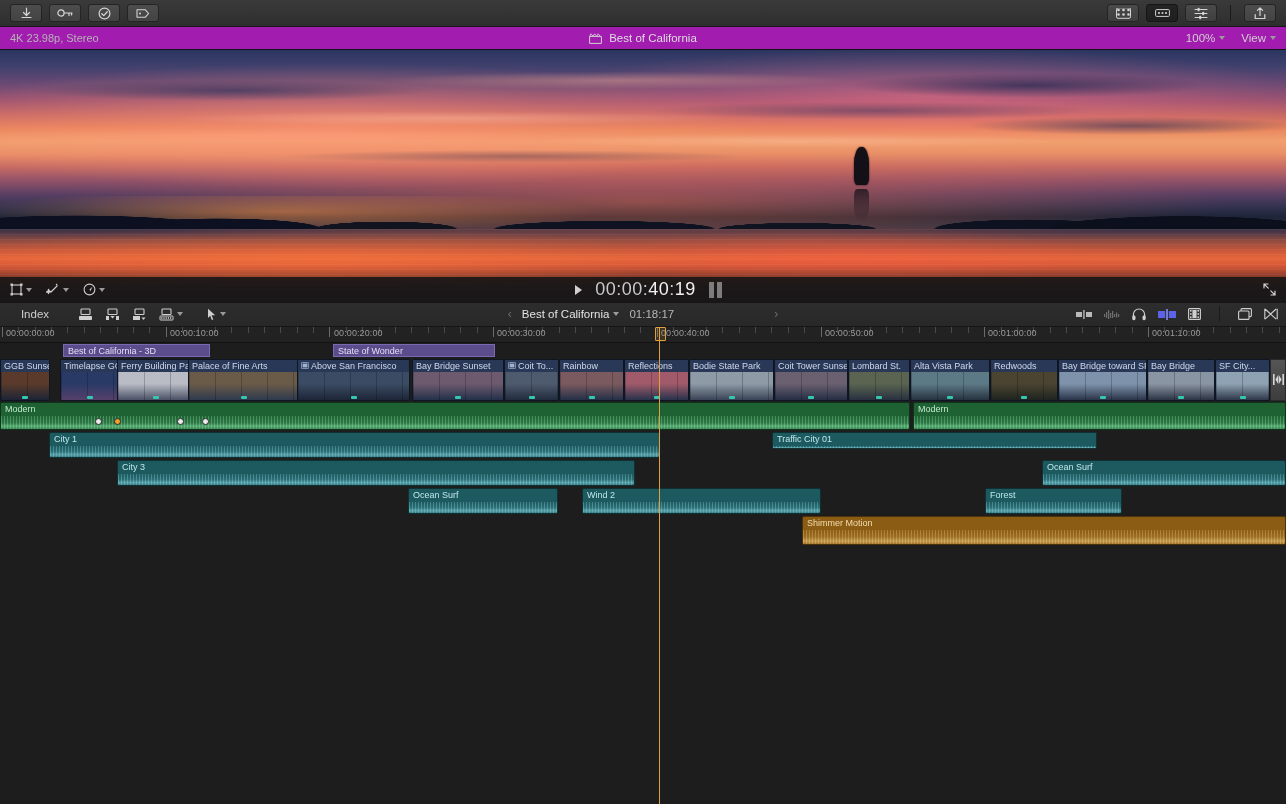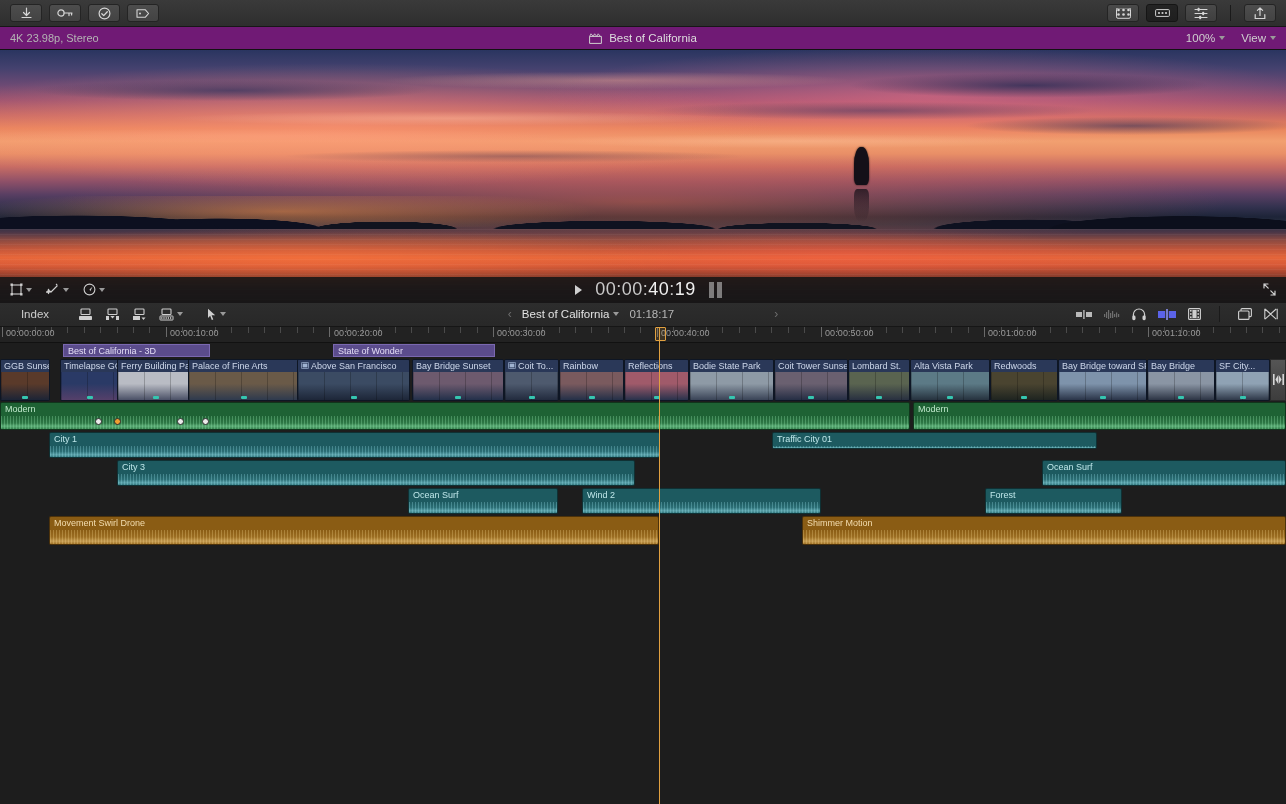--- a/index.html
+++ b/index.html
@@ -31,21 +31,21 @@
   }
   .tb-btn.dark { background: linear-gradient(#242424, #1f1f1f); border-color:#151515; }
   .tb-btn.flat { background: linear-gradient(#4a4a4a,#3f3f3f); }
   .tb-right { position: absolute; right: 10px; display: flex; gap: 7px; align-items: center; }
   .tb-sep { width: 1px; height: 16px; background: #1a1a1a; margin: 0 6px; }
   svg { display:block; }
 
   
   .infobar {
     height: 23px; flex: 0 0 23px;
-    background: #701a75;
+    background: #a21caf;
     border-bottom: 1px solid #121212;
     display: flex; align-items: center;
     position: relative; padding: 0 10px;
     font-size: 11px; color: #b4b4b4;
   }
   .infobar .center {
     position: absolute; left: 0; right: 0; text-align: center;
     display: flex; align-items: center; justify-content: center; gap: 7px;
     font-size: 11.5px; color: #dedede;
     pointer-events: none;
@@ -811,24 +811,20 @@
             <div class="wave"></div>
           </div>
           <div class="aclip teal" style="left: 582px; width: 239px; top: 86px; height: 26px;">
             <div class="aname">Wind 2</div>
             <div class="wave"></div>
           </div>
           <div class="aclip teal" style="left: 985px; width: 137px; top: 86px; height: 26px;">
             <div class="aname">Forest</div>
             <div class="wave"></div>
           </div>
-          <div class="aclip orange" style="left: 49px; width: 610px; top: 114px; height: 29px;">
-            <div class="aname">Movement Swirl Drone</div>
-            <div class="wave"></div>
-          </div>
           <div class="aclip orange" style="left: 802px; width: 484px; top: 114px; height: 29px;">
             <div class="aname">Shimmer Motion</div>
             <div class="wave"></div>
           </div>
         </div>
     </div>
     <div class="playhead" id="playhead" style="left: 659px;"></div>
   </div>
 
 </div>

